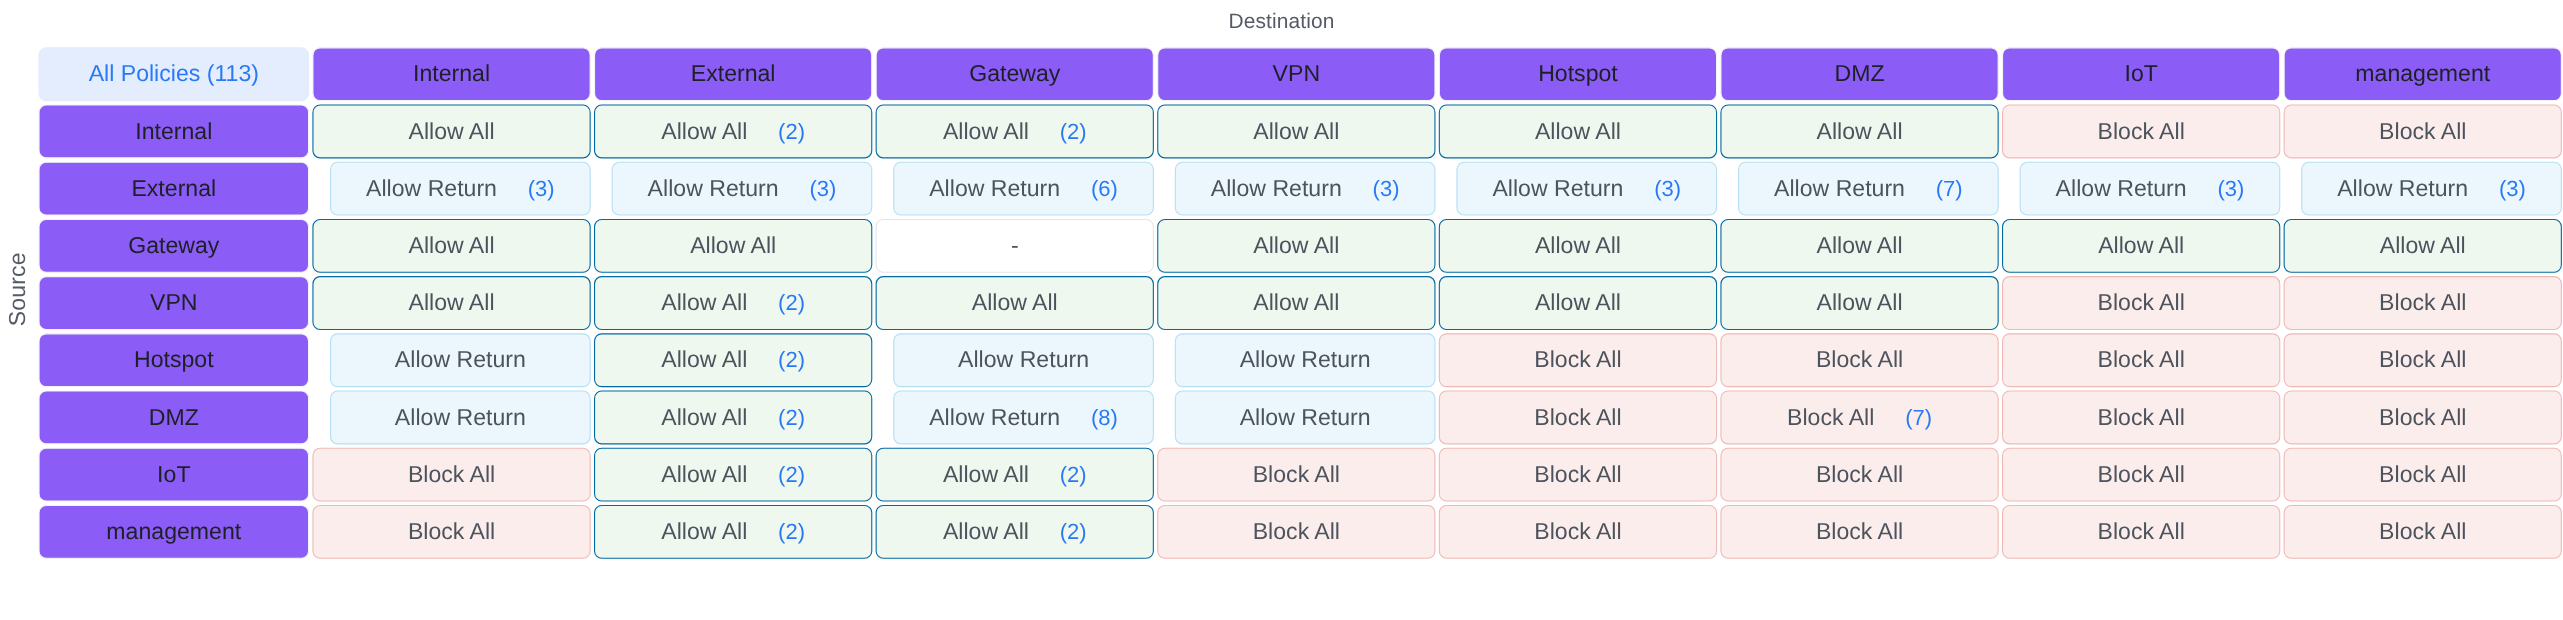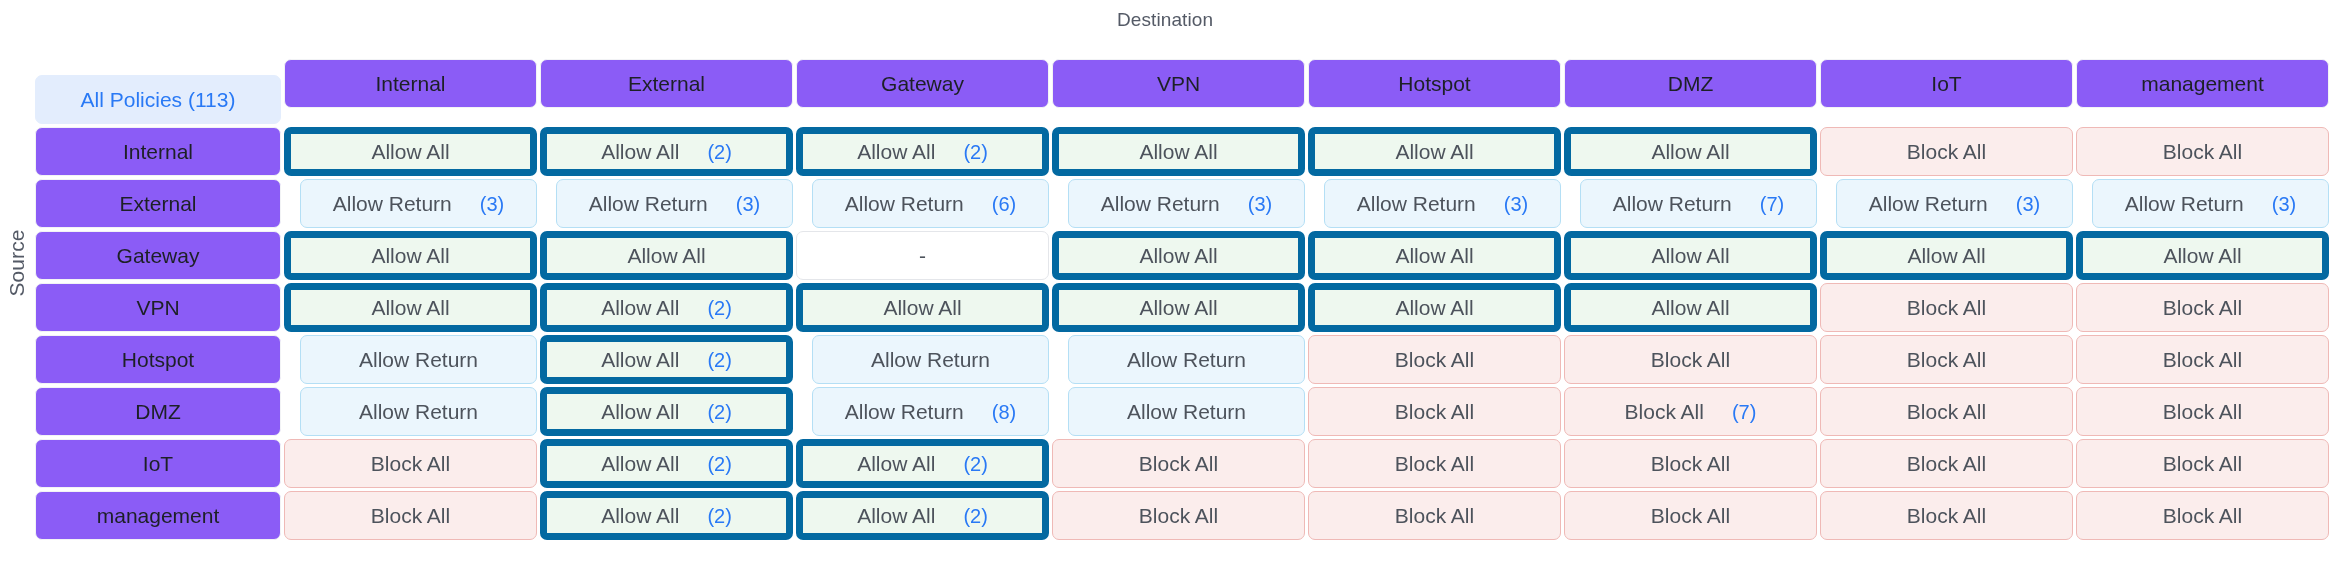--- a/index.html
+++ b/index.html
@@ -87,34 +87,33 @@
     line-height: 1;
     white-space: nowrap;
     overflow: hidden;
   }
 
   
   .cell.corner {
     background: #e3edfd;
     color: #2979f5;
     border: 1px solid #e3edfd;
-    margin-top: 32px;
   }
 
   
   .cell.head {
     background: #8b5cf6;
     color: #1d2026;
     border: 1px solid #f2f3f5;
   }
 
   
   .cell.allow-all {
     background: #eef8ef;
-    border: 7px solid #0369a1;
+    border: 1px solid #0369a1;
     color: #4d535c;
   }
   .cell.allow-return {
     background: #ebf6fd;
     border: 1px solid #b4dff5;
     color: #4d535c;
     margin-left: 16px;
   }
   .cell.block-all {
     background: #fbedec;

